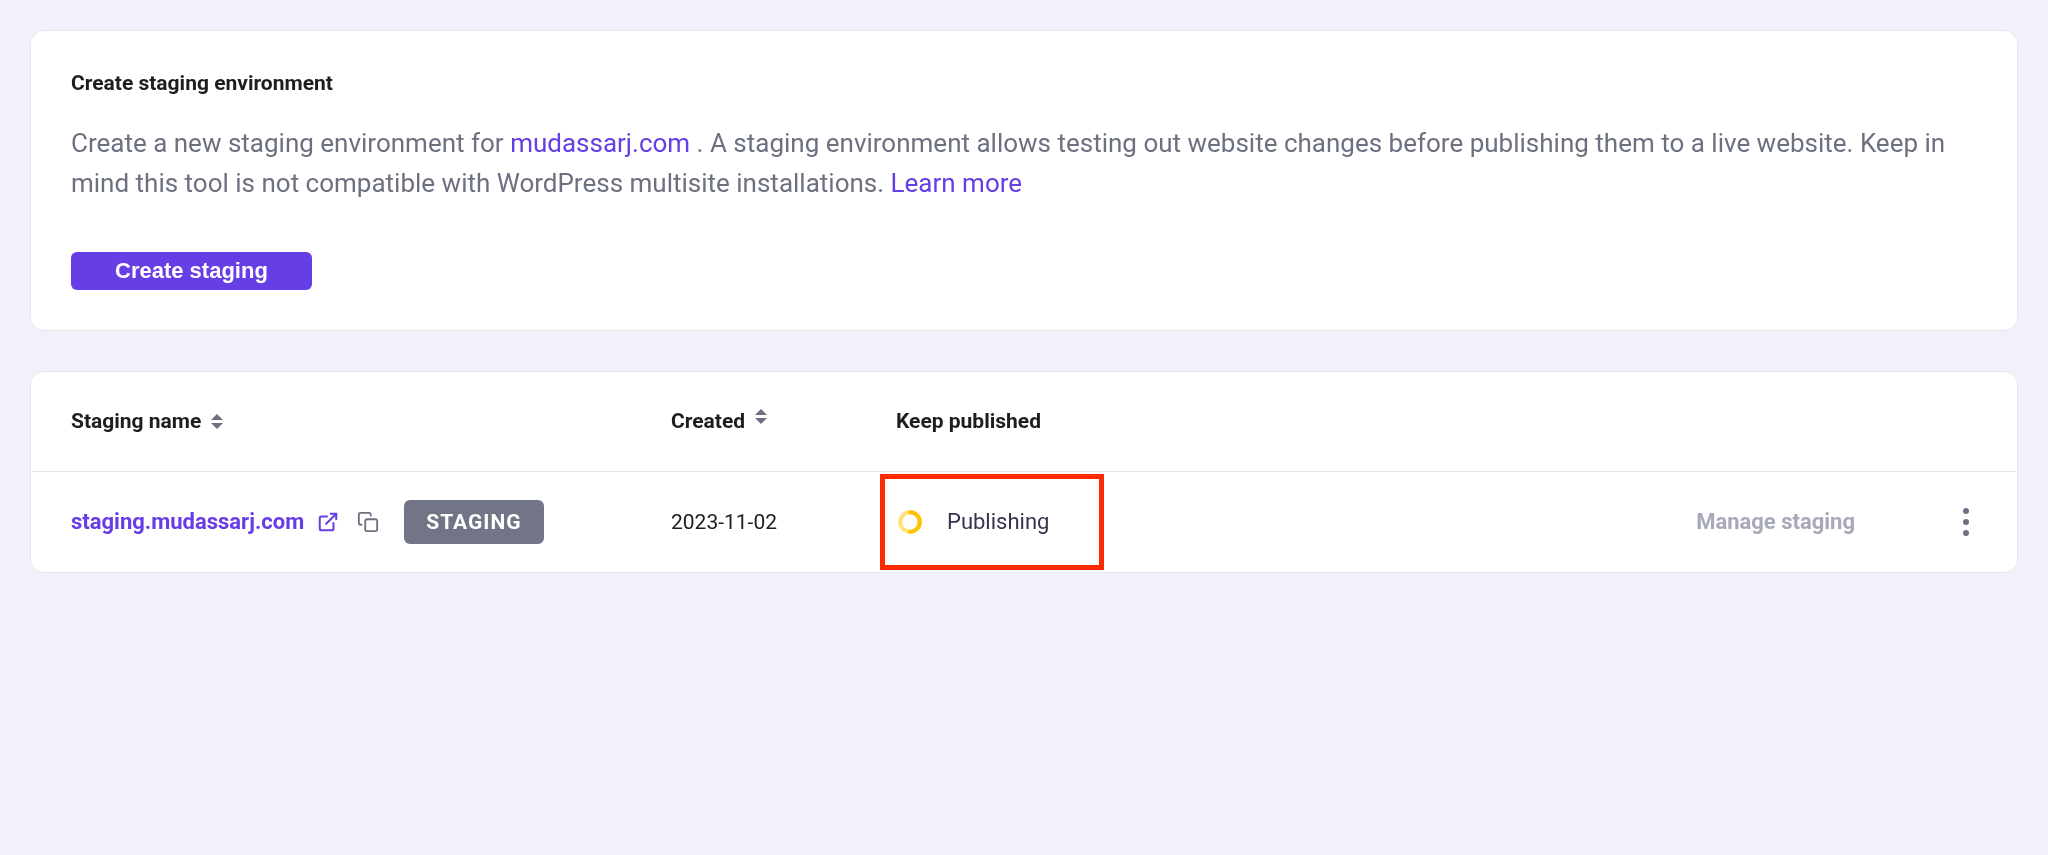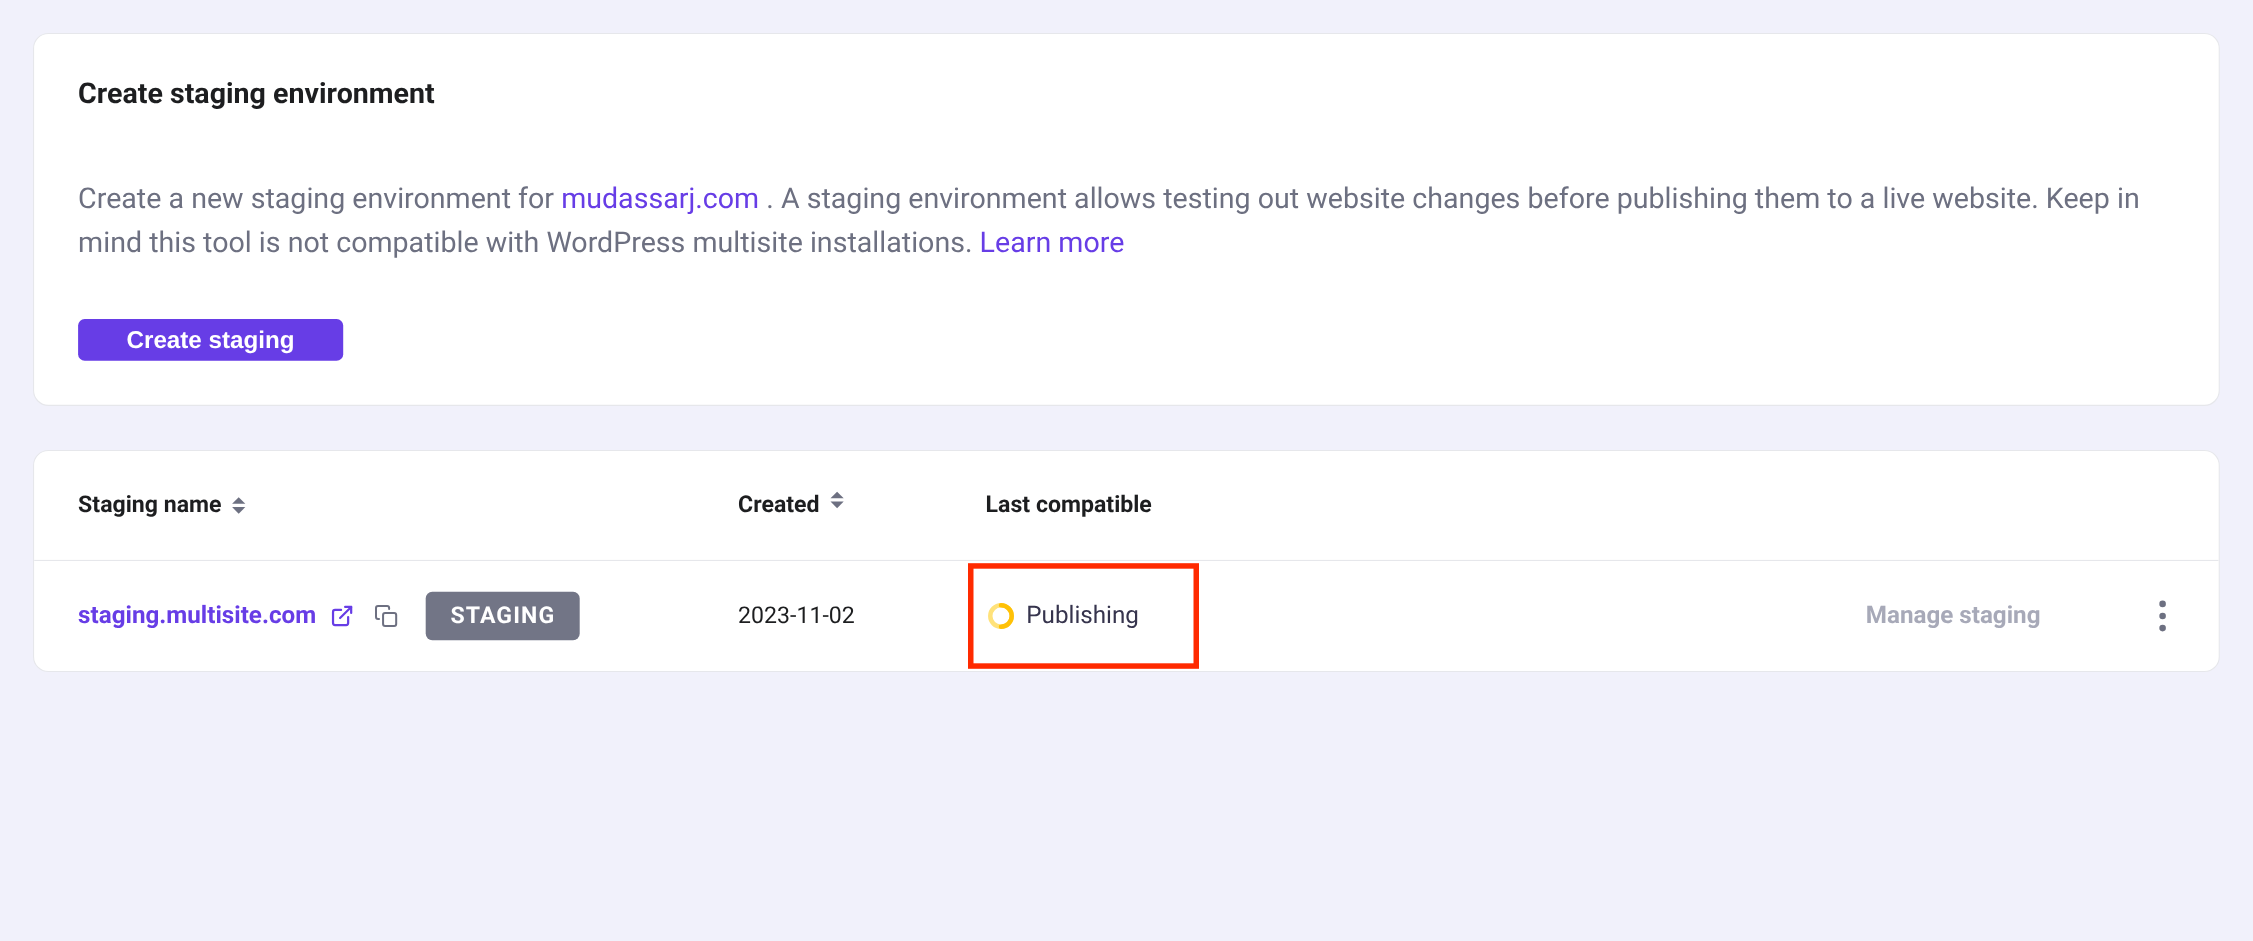--- a/index.html
+++ b/index.html
@@ -14,24 +14,24 @@
     padding: 30px 30px 0 30px;
   }
   .card {
     background: #ffffff;
     border: 1px solid #e6e7eb;
     border-radius: 14px;
     padding: 40px 40px 40px 40px;
     margin-bottom: 40px;
   }
   .card-title {
-    font-size: 26px;
+    font-size: 21px;
     font-weight: 700;
     color: #1d1e20;
-    margin-bottom: 60px;
+    margin-bottom: 28px;
   }
   .card-desc {
     font-size: 26px;
     line-height: 1.55;
     color: #6d7081;
     margin-bottom: 48px;
   }
   .link {
     color: #673de6;
     text-decoration: none;
@@ -112,21 +112,21 @@
     font-weight: 700;
     font-size: 21px;
     letter-spacing: 1px;
     padding: 10px 22px;
     border-radius: 6px;
     margin-left: 10px;
   }
   .status-cell {
     display: inline-flex;
     align-items: center;
-    gap: 10px;
+    gap: 24px;
     border: 5px solid #ff2a00;
     padding: 30px 50px 30px 12px;
     margin-left: -16px;
   }
   .spinner {
     width: 26px; height: 26px;
   }
   .status-text { color: #36344d; font-size: 22px; }
   .manage-link {
     color: #a7a9b8;
@@ -169,28 +169,28 @@
         </span>
       </div>
       <div class="col-created">
         <span>Created</span>
         <span class="sort-icon">
           <span class="tri up"></span>
             <span class="tri down"></span>
         </span>
       </div>
       <div class="col-pub">
-        <span>Last compatible</span>
+        <span>Keep published</span>
       </div>
       <div class="col-actions"></div>
     </div>
 
     <div class="table-row">
       <div class="col-name">
-        <a href="#" class="staging-link">staging.multisite.com</a>
+        <a href="#" class="staging-link">staging.mudassarj.com</a>
         <span class="icon-btn">
           <svg viewBox="0 0 24 24" width="22" height="22" fill="none" stroke="currentColor" stroke-width="2.2" stroke-linecap="round" stroke-linejoin="round">
             <path d="M18 13v6a2 2 0 0 1-2 2H5a2 2 0 0 1-2-2V8a2 2 0 0 1 2-2h6"></path>
             <polyline points="15 3 21 3 21 9"></polyline>
             <line x1="10" y1="14" x2="21" y2="3"></line>
           </svg>
         </span>
         <span class="icon-btn gray">
           <svg viewBox="0 0 24 24" width="22" height="22" fill="none" stroke="currentColor" stroke-width="2" stroke-linecap="round" stroke-linejoin="round">
             <rect x="9" y="9" width="13" height="13" rx="2"></rect>

